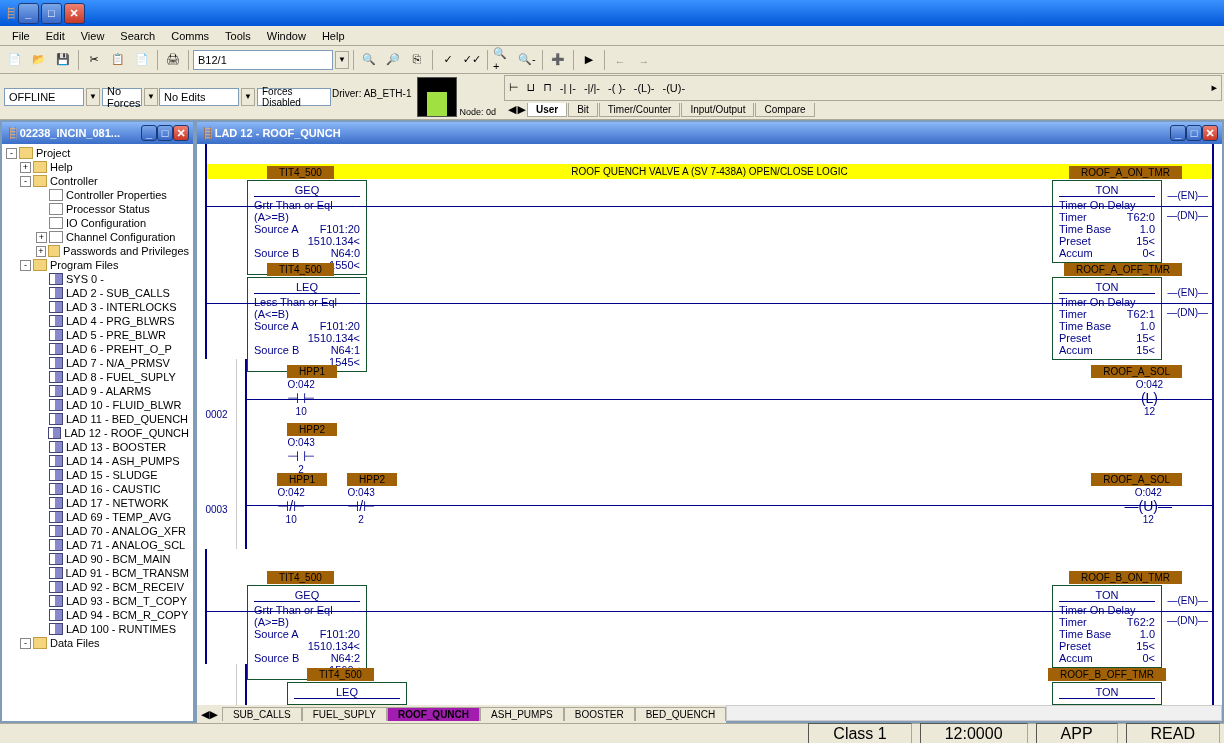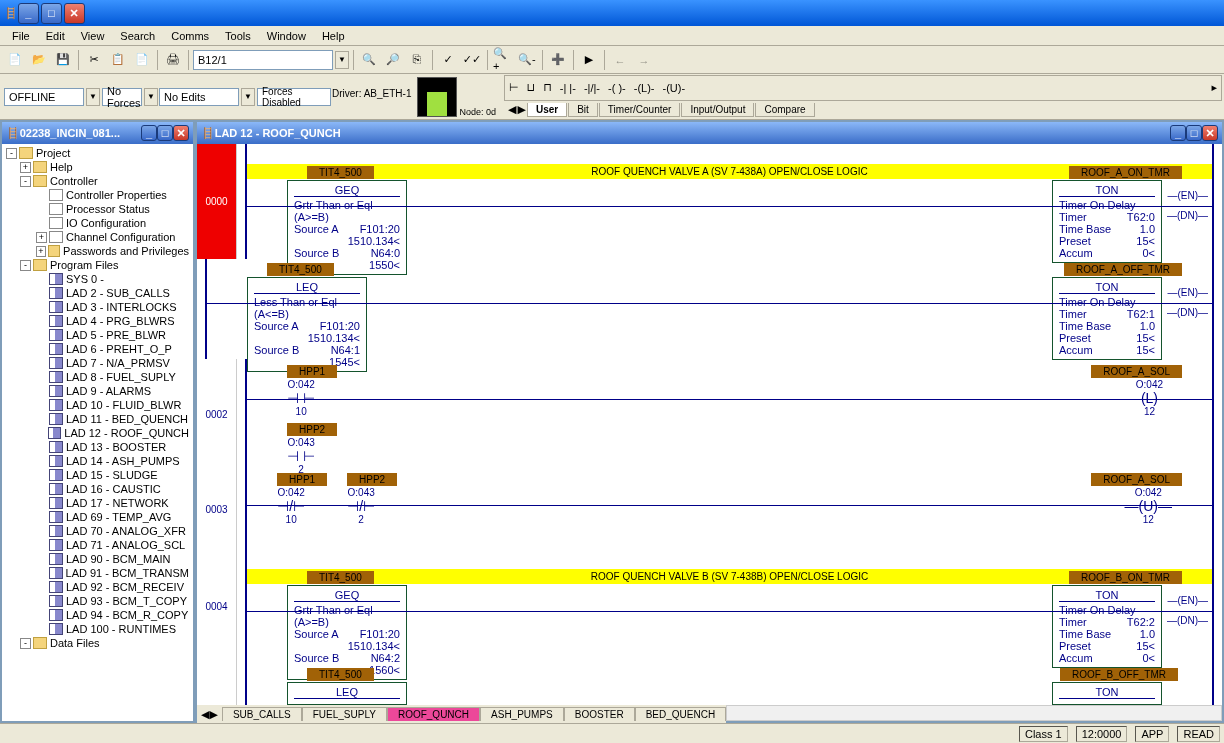--- a/index.html
+++ b/index.html
@@ -52,23 +52,23 @@
 .inst-box .hdr { text-align: center; border-bottom: 1px solid #008; margin-bottom: 2px; }
 .inst-row { display: flex; justify-content: space-between; gap: 10px; }
 .rail { position: absolute; top: 0; bottom: 0; width: 2px; background: #008; }
 .rail.left { left: 8px; }
 .rail.right { right: 8px; }
 .wire { position: absolute; height: 1px; background: #008; }
 .contact { position: absolute; font-size: 10px; color: #008; text-align: center; }
 .contact .sym { font-size: 14px; }
 .tabs-bottom { height: 18px; background: #ece9d8; display: flex; align-items: center; }
 .tabs-bottom .tab { padding: 1px 10px; border: 1px solid #aca899; border-bottom: none; font-size: 10px; background: #ece9d8; cursor: pointer; }
-.tabs-bottom .tab.active { background: #ec4899; font-weight: normal; }
+.tabs-bottom .tab.active { background: #a21caf; font-weight: bold; }
 .statusbar { height: 20px; background: #ece9d8; border-top: 1px solid #aca899; display: flex; align-items: center; padding: 0 4px; gap: 8px; }
-.statusbar .cell { border: 1px inset #aca899; padding: 1px 5px; font-size: 11px; }
+.statusbar .cell { border: 1px inset #aca899; padding: 1px 24px; font-size: 16px; }
 .scrollbar-h { height: 16px; background: #ece9d8; display: flex; }
 .sb-track { flex: 1; background: #f0f0f0; border: 1px solid #ccc; }
 </style>
 </head>
 <body>
 
 <div class="titlebar">
   <span>🪜</span>
   <div class="win-btns">
     <div class="win-btn">_</div>
@@ -361,21 +361,20 @@
   <div class="ladder-pane">
     <div class="pane-title">
       <span>🪜</span>
       <span class="txt">LAD 12 - ROOF_QUNCH</span>
       <div class="win-btn" style="width:16px;height:16px">_</div>
       <div class="win-btn" style="width:16px;height:16px">□</div>
       <div class="win-btn close" style="width:16px;height:16px">✕</div>
     </div>
     <div class="ladder-area" id="ladder-container">
         <div class="rung" style="height: 115px;">
-          <div class="rung-num hl">0000</div>
           <div class="rung-body">
             <div class="rail left"></div>
             <div class="rail right"></div>
             <div class="rung-comment">ROOF QUENCH VALVE A (SV 7-438A) OPEN/CLOSE LOGIC</div>
             <div class="inst-label" style="left:70px;top:22px">TIT4_500</div>
             <div class="inst-label" style="right:40px;top:22px">ROOF_A_ON_TMR</div>
             <div class="inst-box" style="left:50px;top:36px;width:120px">
               <div class="hdr">GEQ</div>
               <div>Grtr Than or Eql (A&gt;=B)</div>
               <div class="inst-row">
@@ -493,25 +492,23 @@
             <div class="inst-label" style="left:40px;top:4px">HPP1</div>
             <div class="contact" style="left:40px;top:18px">O:042<br><span class="sym">⊣/⊢</span><br>10</div>
             <div class="inst-label" style="left:110px;top:4px">HPP2</div>
             <div class="contact" style="left:110px;top:18px">O:043<br><span class="sym">⊣/⊢</span><br>2</div>
             <div class="inst-label" style="right:40px;top:4px">ROOF_A_SOL</div>
             <div class="contact" style="right:50px;top:18px">O:042<br><span class="sym">—(U)—</span><br>12</div>
             <div class="wire" style="left:10px;right:10px;top:36px"></div>
           </div>
         </div>
         <div class="rung" style="height: 115px;">
-          <div class="rung-num ">0004</div>
           <div class="rung-body">
             <div class="rail left"></div>
             <div class="rail right"></div>
-            <div class="rung-comment">ROOF QUENCH VALVE B (SV 7-438B) OPEN/CLOSE LOGIC</div>
             <div class="inst-label" style="left:70px;top:22px">TIT4_500</div>
             <div class="inst-label" style="right:40px;top:22px">ROOF_B_ON_TMR</div>
             <div class="inst-box" style="left:50px;top:36px;width:120px">
               <div class="hdr">GEQ</div>
               <div>Grtr Than or Eql (A&gt;=B)</div>
               <div class="inst-row">
                 <span>Source A</span>
                 <span>F101:20</span>
               </div>
               <div class="inst-row">
@@ -551,21 +548,21 @@
             <div style="position:absolute;right:14px;top:66px;color:#008;font-size:10px">—(DN)—</div>
             <div class="wire" style="left:10px;right:10px;top:62px"></div>
           </div>
         </div>
         <div class="rung" style="height: 100px;">
           <div class="rung-num "></div>
           <div class="rung-body">
             <div class="rail left"></div>
             <div class="rail right"></div>
             <div class="inst-label" style="left:70px;top:4px">TIT4_500</div>
-            <div class="inst-label" style="right:44px;top:4px">ROOF_B_OFF_TMR</div>
+            <div class="inst-label" style="right:56px;top:4px">ROOF_B_OFF_TMR</div>
             <div class="inst-box" style="left:50px;top:18px;width:120px">
               <div class="hdr">LEQ</div>
               <div></div>
             </div>
             <div class="inst-box" style="right:60px;top:18px;width:110px">
               <div class="hdr">TON</div>
               <div></div>
             </div>
           </div>
         </div>

